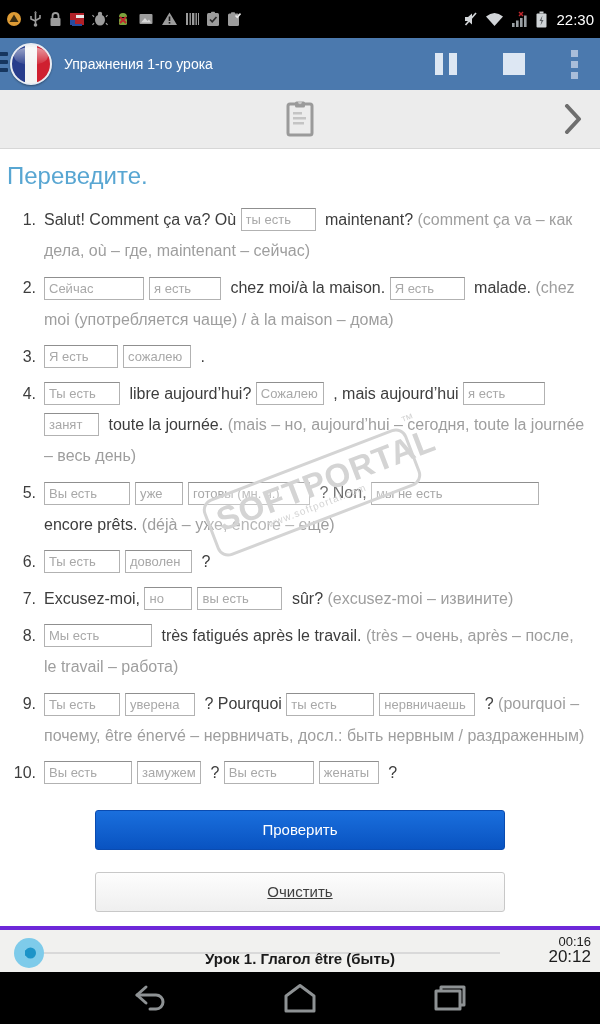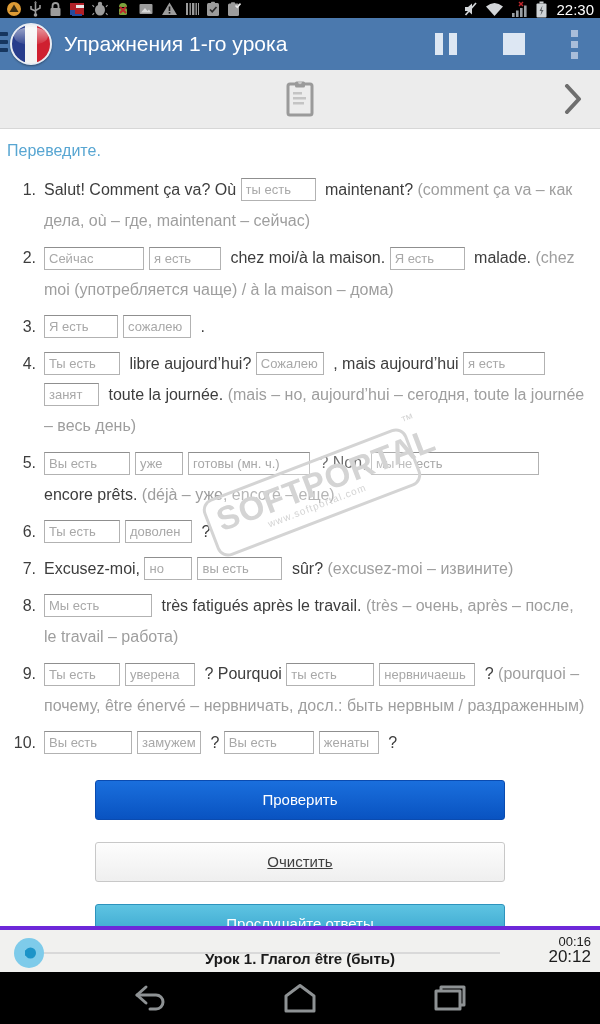--- a/index.html
+++ b/index.html
@@ -2,47 +2,47 @@
 <html style="--app-bar: #4b79ae; --heading: #58a6d2; --check-top: #1a6fdd; --check-bottom: #0953c1; --listen-top: #5ec4e2; --listen-bottom: #329fca; --warn-bg: #fdf6dd; --warn-border: #e3cf96; --thumb: #7ecbea; --thumb-inner: #1d94c8;"><head>
 <meta charset="utf-8">
 <style>
   * { box-sizing: border-box; margin: 0; padding: 0; }
   html,body { width:600px; height:1024px; }
   body {
     font-family:"Liberation Sans", sans-serif;
     background:#fff; position:relative; overflow:hidden;
   }
   
-  .statusbar { height:18px; background:#000; display:flex; align-items:center; padding:0 6px; gap:7px; }
+  .statusbar { height:38px; background:#000; display:flex; align-items:center; padding:0 6px; gap:7px; }
   .statusbar svg { display:block; }
   .sb-spacer { flex:1; }
   .sb-time { color:#fff; font-size:15px; margin-left:2px; }
   
   .appbar { height:52px; background:var(--app-bar,#4b79ae); display:flex; align-items:center; position:relative; }
   .hamburger { position:absolute; left:-8px; top:14px; width:16px; display:flex; flex-direction:column; gap:4px; }
   .hamburger span { height:4px; background:#16365f; border-radius:1px; }
   .flag-badge { width:42px; height:42px; border-radius:50%; margin-left:10px; border:2px solid #e9ecf2;
     background:linear-gradient(90deg,#273c8c 0 33%,#f3f3f3 33% 66%,#cf2030 66% 100%);
     position:relative; overflow:hidden; flex:none; box-shadow:0 1px 2px rgba(0,0,0,.35);}
   .flag-badge:after { content:""; position:absolute; left:6%; top:4%; width:88%; height:48%;
     border-radius:50%; background:linear-gradient(rgba(255,255,255,.55),rgba(255,255,255,.05)); }
-  .appbar-title { color:#fff; font-size:21px; margin-left:12px; flex:1; white-space:nowrap; overflow:hidden; }
+  .appbar-title { color:#fff; font-size:14px; margin-left:12px; flex:1; white-space:nowrap; overflow:hidden; }
   .appbar-actions { display:flex; align-items:center; gap:46px; margin-right:22px; }
   .icon-pause { display:flex; gap:6px; }
   .icon-pause span { width:8px; height:22px; background:#dde7f3; }
   .icon-stop { width:22px; height:22px; background:#dde7f3; }
   .icon-overflow { display:flex; flex-direction:column; gap:4px; }
   .icon-overflow span { width:7px; height:7px; background:#a9bdd9; }
   
   .subbar { height:59px; background:#ececec; border-bottom:1px solid #d7d7d7; display:flex; align-items:center; position:relative; }
   .subbar-center { position:absolute; left:0; right:0; display:flex; justify-content:center; }
   .subbar-next { position:absolute; right:18px; top:14px; }
   
   .content { padding:11px 0 0 0; }
-  .instruction { color:var(--heading,#58a6d2); font-size:16px; font-weight:400; margin:2px 0 14px 7px; }
+  .instruction { color:var(--heading,#58a6d2); font-size:24px; font-weight:400; margin:2px 0 14px 7px; }
   .item { display:flex; margin-bottom:6px; padding-right:10px; }
   .num { width:44px; flex:none; text-align:right; padding-right:8px; color:#3d3d3d; font-size:16px; line-height:31px; }
   .ibody { flex:1; font-size:16px; line-height:31px; color:#3d3d3d; }
   .hint { color:#9e9e9e; }
   input.blank { height:23px; border:1px solid #b2b2b2; border-top-color:#8f8f8f; background:#fff;
     font-family:"Liberation Sans",sans-serif; font-size:13px; color:#555; padding:8px 4px;
     vertical-align:middle; margin:2px 5px 4px 0; border-radius:0; }
   input.blank::placeholder { color:#a8a8a8; opacity:1; }
   
   .btn { display:block; width:410px; margin:22px auto 0; height:40px; border-radius:3px;

